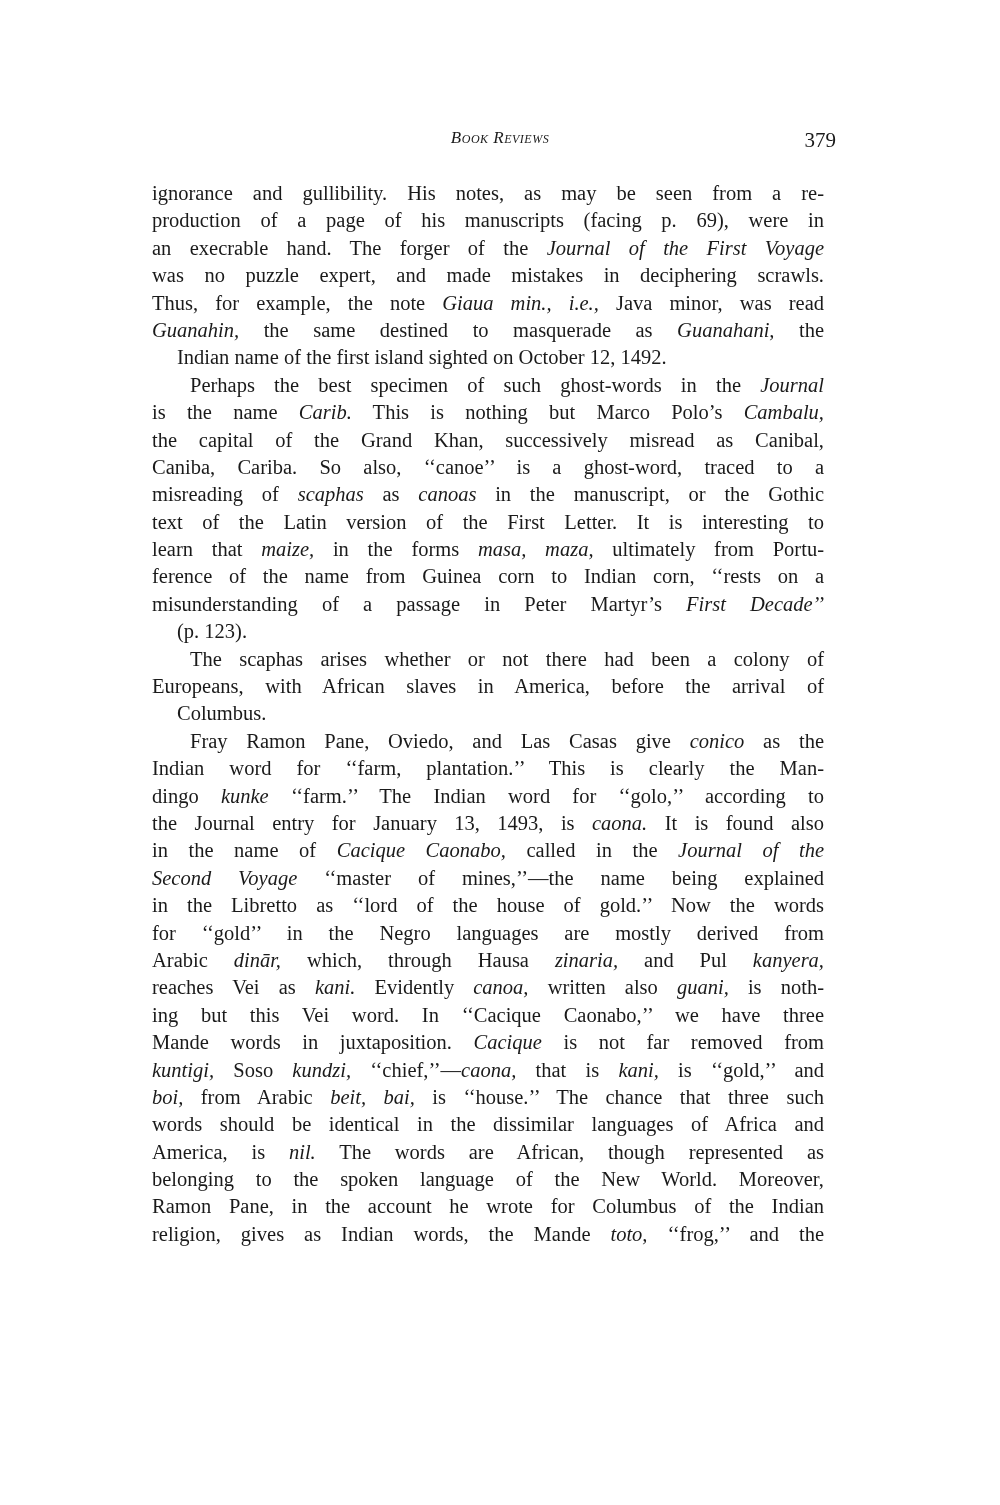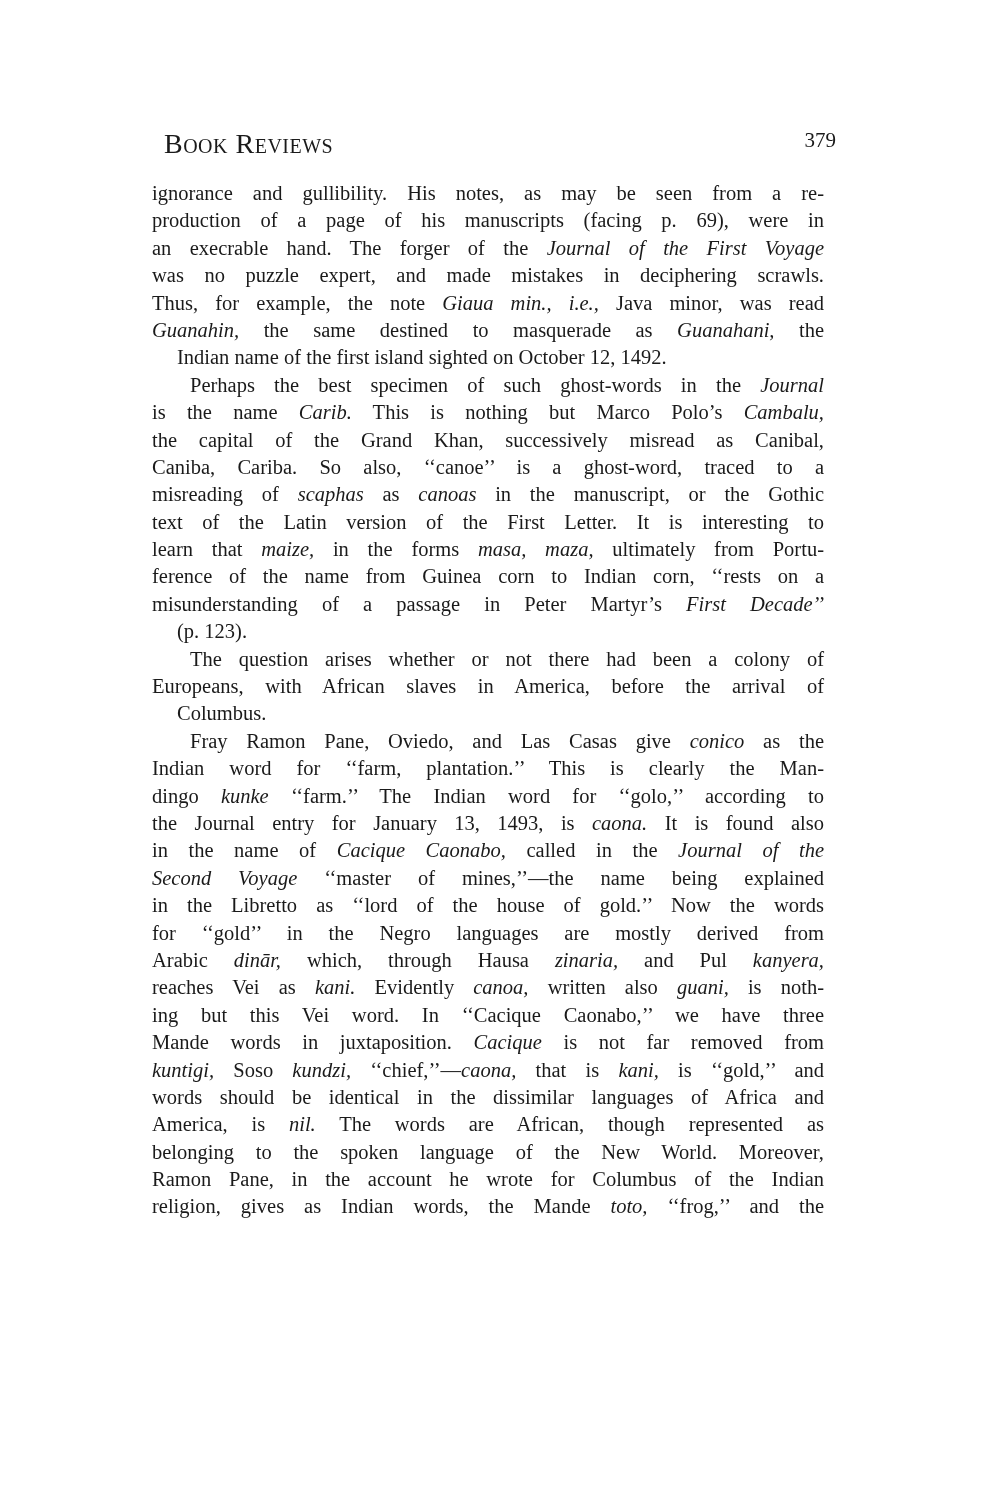--- a/index.html
+++ b/index.html
@@ -1,20 +1,20 @@
 <!DOCTYPE html>
 <html><head>
 <meta charset="utf-8">
 <style>
   html, body { margin: 0; padding: 0; background: #ffffff; }
   body { width: 1000px; height: 1505px; position: relative; overflow: hidden;
          font-family: "Liberation Serif", "DejaVu Serif", serif; color: #1a1a1a; }
   .header { position: absolute; top: 128px; left: 164px; width: 672px; height: 30px; }
-  .running-head { position: absolute; left: 0; right: 0; 
-                  font-size: 28px; letter-spacing: 0.5px; font-variant: small-caps; }
+  .running-head { position: absolute; left: 0; right: 0; text-align: center;
+                  font-size: 17px; letter-spacing: 0.5px; font-variant: small-caps; font-style: italic; }
   .page-number { position: absolute; right: 0; top: 0; font-size: 21px; }
   .body-text { position: absolute; top: 180px; left: 152px; width: 672px; }
   .line { height: 27.4px; line-height: 27.4px; font-size: 20.5px; white-space: nowrap;
           text-align: justify; text-align-last: justify; }
   .line.last { text-align-last: left; margin-left: 25px; }
   .line.indent { padding-left: 38px; }
   .line i { }
 </style>
 </head>
 <body>
@@ -35,34 +35,35 @@
     <div class="line indent"><span>Perhaps the best specimen of such ghost-words in the </span><i>Journal</i></div>
     <div class="line"><span>is the name </span><i>Carib.</i><span>  This is nothing but Marco Polo’s </span><i>Cambalu,</i></div>
     <div class="line"><span>the capital of the Grand Khan, successively misread as Canibal,</span></div>
     <div class="line"><span>Caniba, Cariba.  So also, ‘‘canoe’’ is a ghost-word, traced to a</span></div>
     <div class="line"><span>misreading of </span><i>scaphas</i><span> as </span><i>canoas</i><span> in the manuscript, or the Gothic</span></div>
     <div class="line"><span>text of the Latin version of the First Letter.  It is interesting to</span></div>
     <div class="line"><span>learn that </span><i>maize,</i><span> in the forms </span><i>masa, maza,</i><span> ultimately from Portu-</span></div>
     <div class="line"><span>ference of the name from Guinea corn to Indian corn, ‘‘rests on a</span></div>
     <div class="line"><span>misunderstanding of a passage in Peter Martyr’s </span><i>First Decade’’</i></div>
     <div class="line last"><span>(p. 123).</span></div>
-    <div class="line indent"><span>The question arises whether or not there had been a colony of</span></div>
+    <div class="line indent"><span>The scaphas arises whether or not there had been a colony of</span></div>
     <div class="line"><span>Europeans, with African slaves in America, before the arrival of</span></div>
     <div class="line last"><span>Columbus.</span></div>
     <div class="line indent"><span>Fray Ramon Pane, Oviedo, and Las Casas give </span><i>conico</i><span> as the</span></div>
     <div class="line"><span>Indian word for ‘‘farm, plantation.’’  This is clearly the Man-</span></div>
     <div class="line"><span>dingo </span><i>kunke</i><span> ‘‘farm.’’  The Indian word for ‘‘golo,’’ according to</span></div>
     <div class="line"><span>the Journal entry for January 13, 1493, is </span><i>caona.</i><span>  It is found also</span></div>
     <div class="line"><span>in the name of </span><i>Cacique Caonabo,</i><span> called in the </span><i>Journal of the</i></div>
     <div class="line"><i>Second Voyage</i><span> ‘‘master of mines,’’—the name being explained</span></div>
     <div class="line"><span>in the Libretto as ‘‘lord of the house of gold.’’  Now the words</span></div>
     <div class="line"><span>for ‘‘gold’’ in the Negro languages are mostly derived from</span></div>
     <div class="line"><span>Arabic </span><i>dinār,</i><span> which, through Hausa </span><i>zinaria,</i><span> and Pul </span><i>kanyera,</i></div>
     <div class="line"><span>reaches Vei as </span><i>kani.</i><span>  Evidently </span><i>canoa,</i><span> written also </span><i>guani,</i><span> is noth-</span></div>
     <div class="line"><span>ing but this Vei word.  In ‘‘Cacique Caonabo,’’ we have three</span></div>
     <div class="line"><span>Mande words in juxtaposition.  </span><i>Cacique</i><span> is not far removed from</span></div>
     <div class="line"><i>kuntigi,</i><span> Soso </span><i>kundzi,</i><span> ‘‘chief,’’—</span><i>caona,</i><span> that is </span><i>kani,</i><span> is ‘‘gold,’’ and</span></div>
+    <div class="line"><i>boi,</i><span> from Arabic </span><i>beit, bai,</i><span> is ‘‘house.’’  The chance that three such</span></div>
     <div class="line"><span>words should be identical in the dissimilar languages of Africa and</span></div>
     <div class="line"><span>America, is </span><i>nil.</i><span>  The words are African, though represented as</span></div>
     <div class="line"><span>belonging to the spoken language of the New World.  Moreover,</span></div>
     <div class="line"><span>Ramon Pane, in the account he wrote for Columbus of the Indian</span></div>
     <div class="line"><span>religion, gives as Indian words, the Mande </span><i>toto,</i><span> ‘‘frog,’’ and the</span></div>
   </div>
 
 </body></html>

